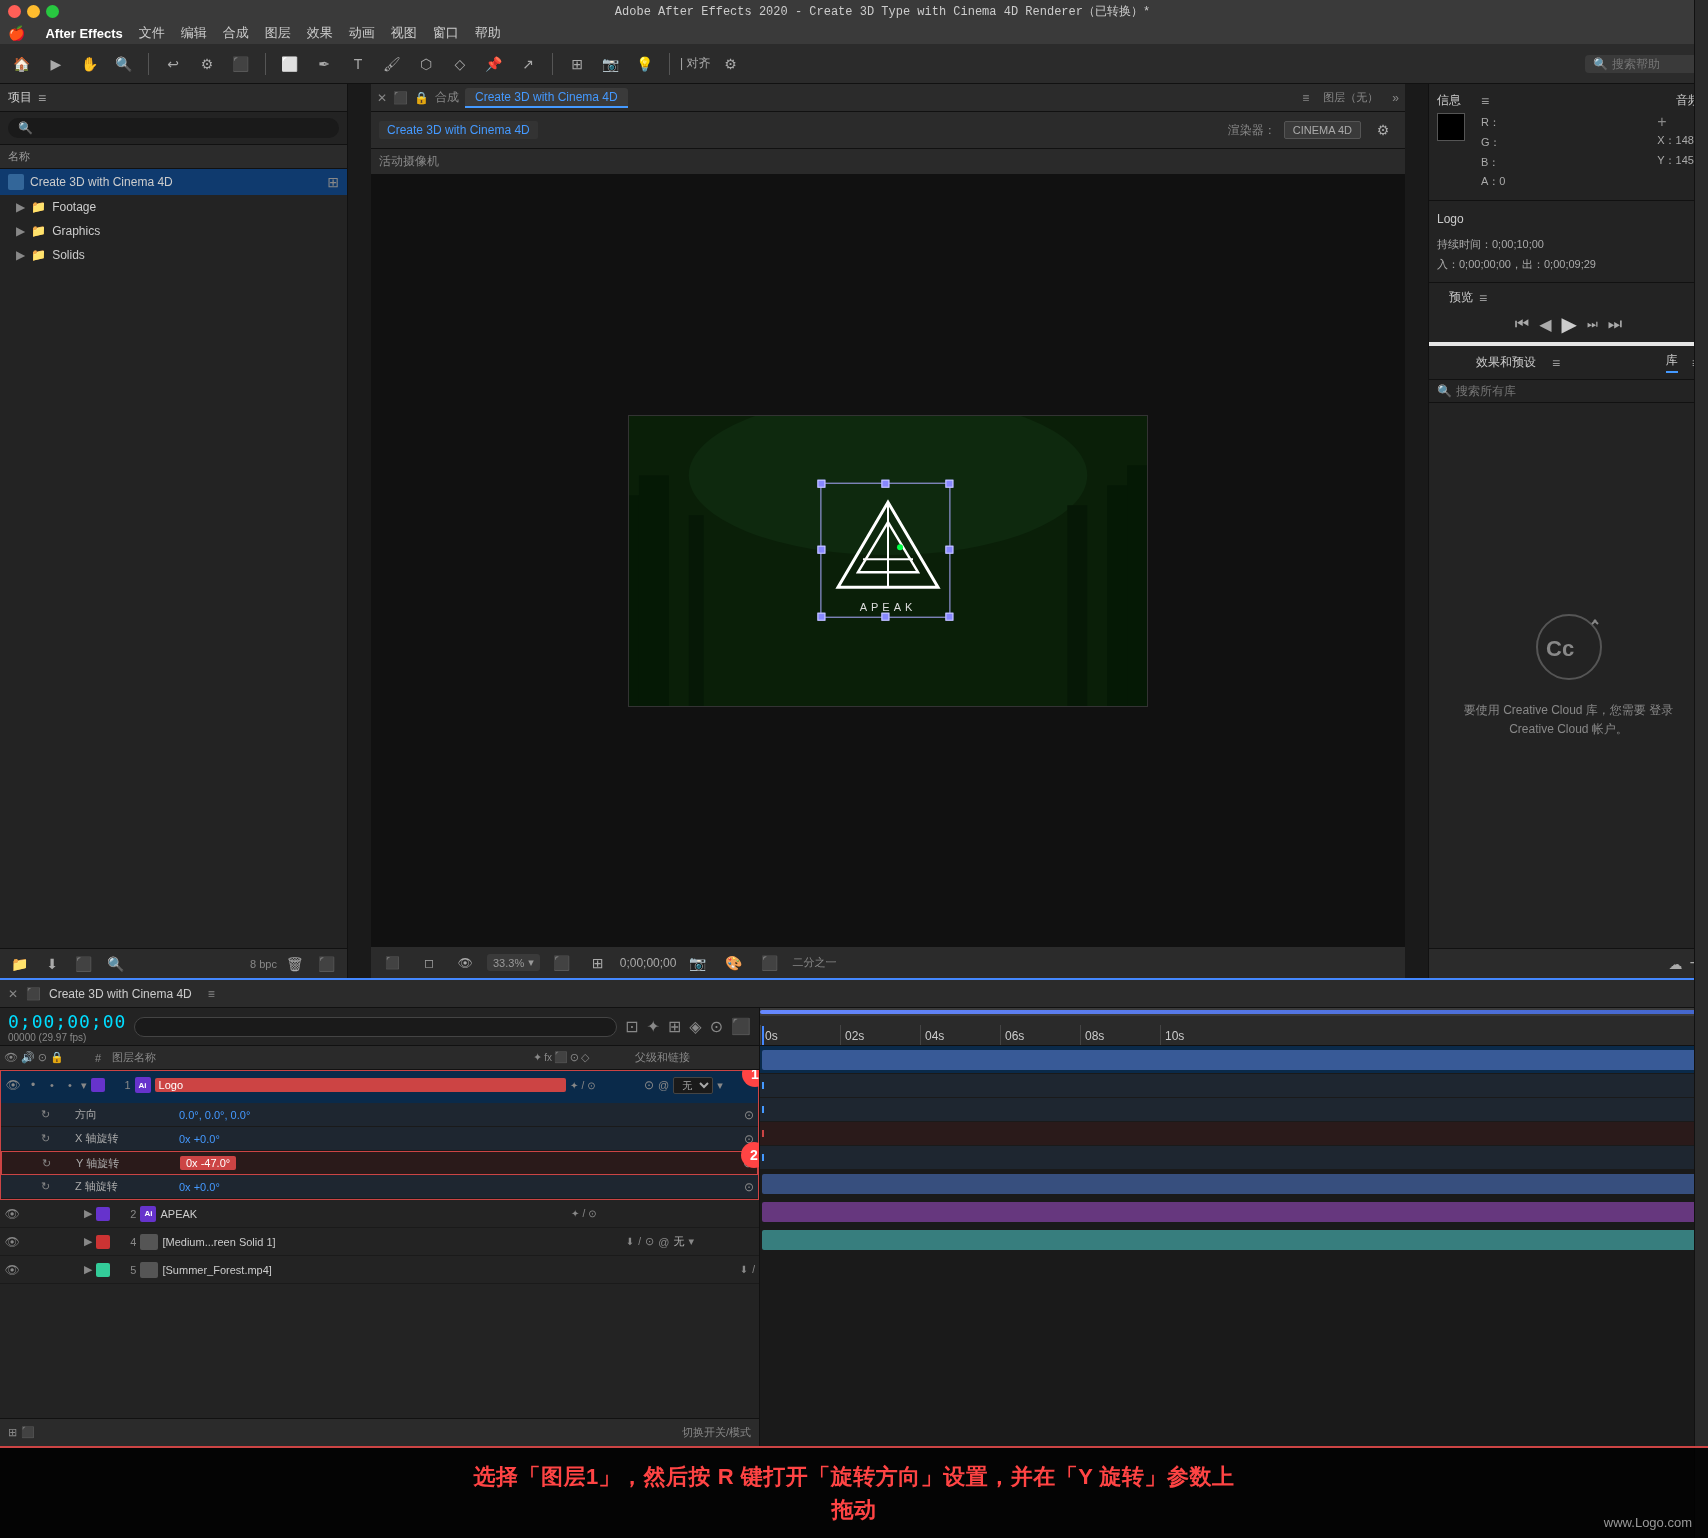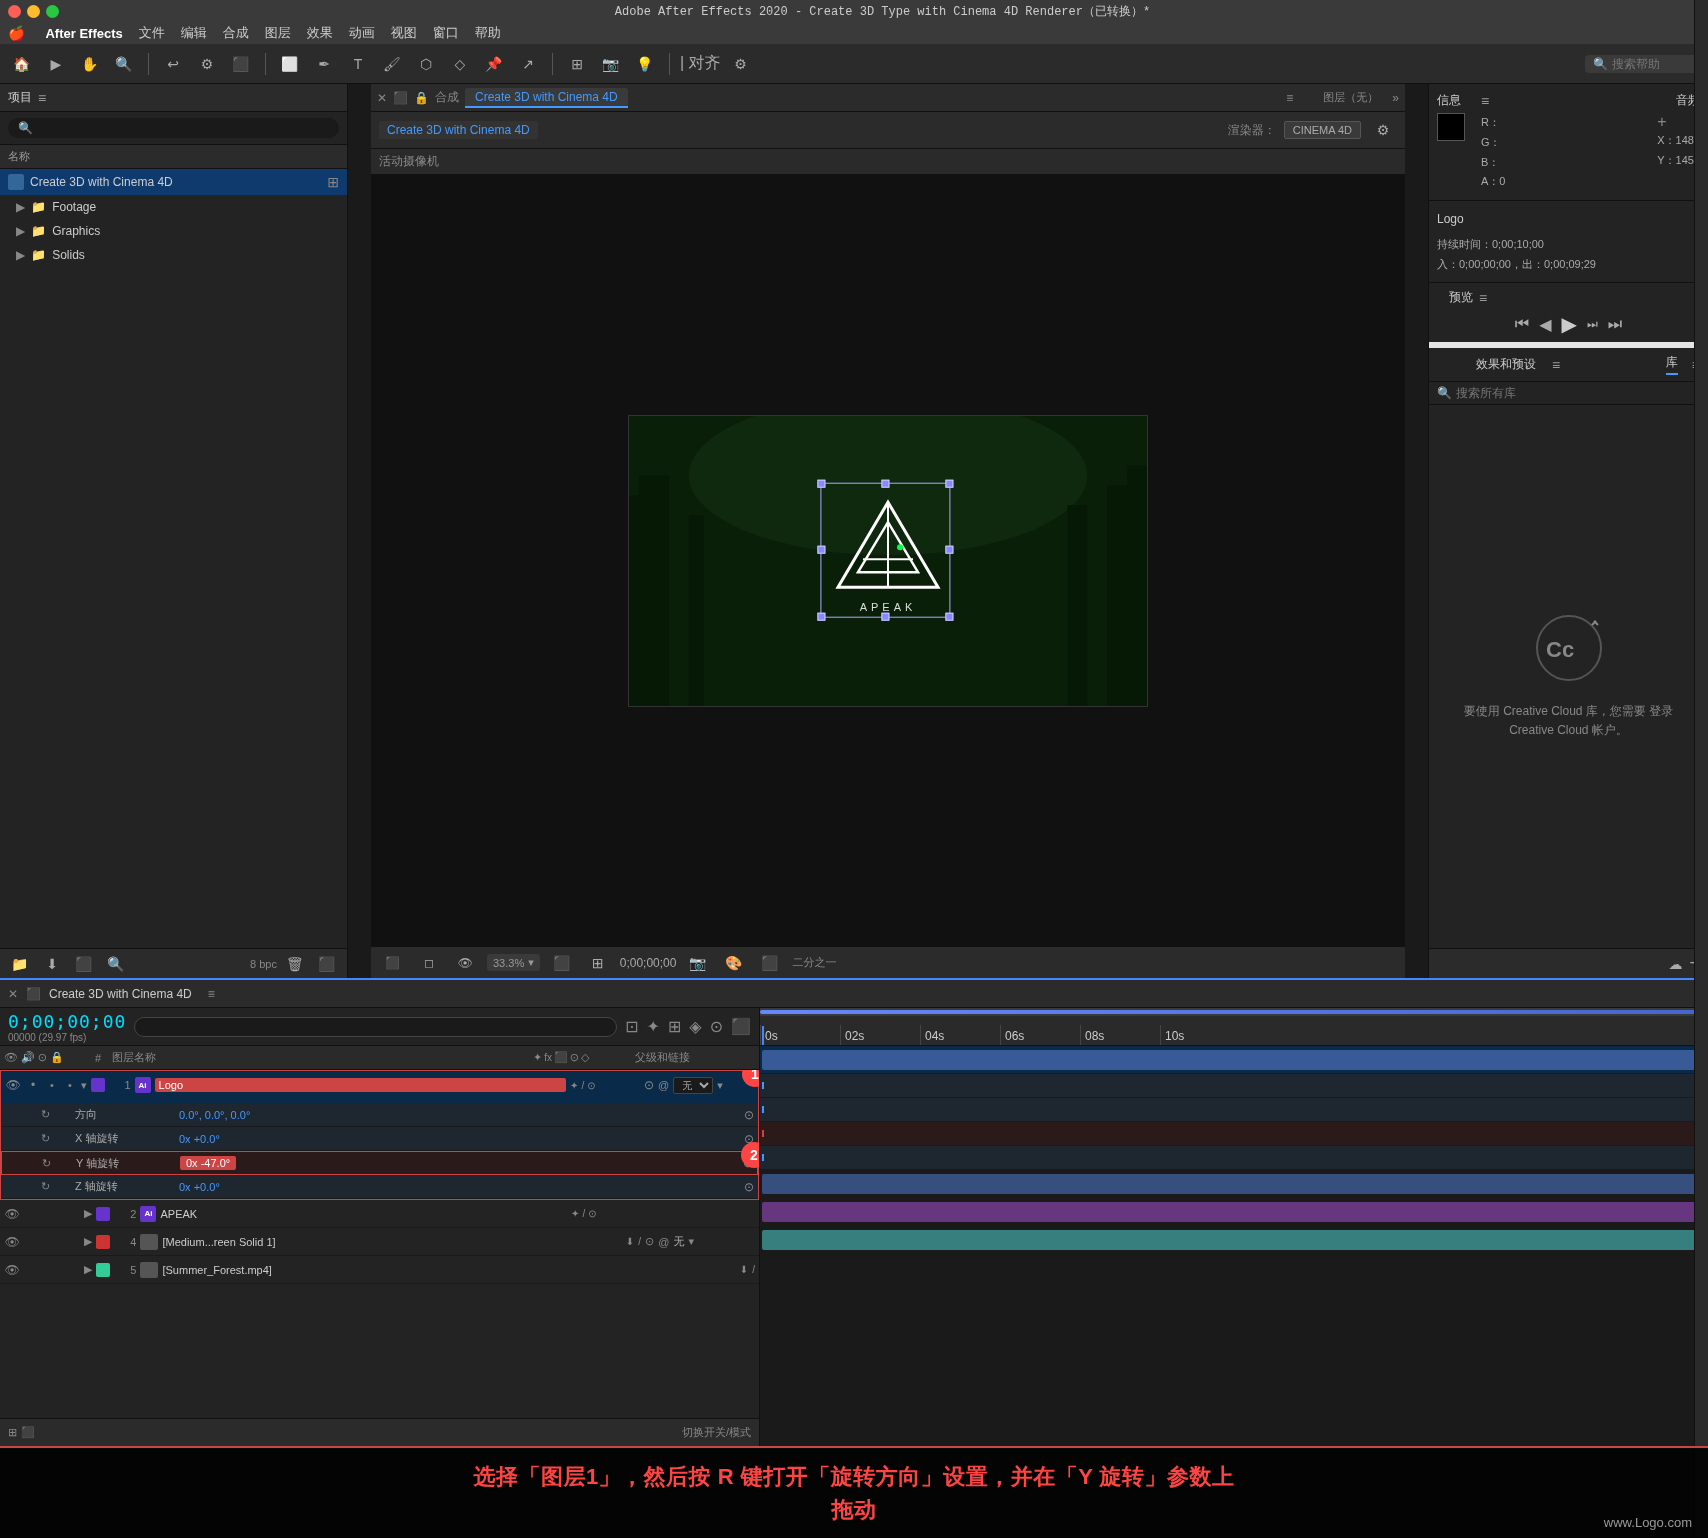--- a/index.html
+++ b/index.html
@@ -64,21 +64,21 @@
       border: none;
       color: #aaaaaa;
       cursor: pointer;
       display: flex;
       align-items: center;
       justify-content: center;
       font-size: 14px;
       border-radius: 3px;
     }
     .tool-separator { width: 1px; height: 22px; background: #555; margin: 0 4px; }
-    .tool-align-label { color: #aaa; font-size: 16px; }
+    .tool-align-label { color: #aaa; font-size: 12px; }
     .tool-search {
       margin-left: auto;
       display: flex;
       align-items: center;
       background: #3a3a3a;
       border-radius: 4px;
       padding: 2px 8px;
       gap: 4px;
     }
     .tool-search input {
@@ -358,21 +358,21 @@
       padding: 8px;
       border-bottom: 1px solid #111;
       font-size: 11px;
       color: #aaa;
       line-height: 1.8;
     }
     .logo-info-title { color: #ccc; font-size: 12px; margin-bottom: 4px; }
 
     .preview-controls {
       padding: 6px 20px;
-      border-bottom: 6px solid #e5e5e5;
+      border-bottom: 4px solid #e5e5e5;
     }
     .preview-header { 
       display: flex; 
       align-items: center; 
       gap: 6px; 
       margin-bottom: 6px; 
     }
     .preview-section-title { font-size: 12px; color: #ccc; }
     .preview-btns {
       display: flex;
@@ -745,21 +745,21 @@
     <div class="center-panel">
       <div class="comp-tab-bar">
         <span style="color:#888; cursor:pointer">✕</span>
         <span style="color:#888">⬛</span>
         <span style="color:#888">🔒</span>
         <span style="color:#888; font-size:12px">合成</span>
         <div class="comp-tab active">
           <span>Create 3D with Cinema 4D</span>
         </div>
         <span style="color:#888; margin-left:auto">≡</span>
-        <span style="color:#888; margin-left:24px; font-size:11px">图层（无）</span>
+        <span style="color:#888; margin-left:8px; font-size:11px">图层（无）</span>
         <span style="color:#888; margin-left:8px">»</span>
       </div>
       <div class="comp-panel-header">
         <div class="comp-panel-left">
           <span style="color:#4499ff; font-size:12px; background:#333; padding:2px 8px; border-radius:2px; cursor:pointer">Create 3D with Cinema 4D</span>
         </div>
         <div class="comp-panel-right">
           <span style="color:#888; font-size:12px">渲染器：</span>
           <span class="renderer-badge">CINEMA 4D</span>
           <button class="tool-btn">⚙</button>

